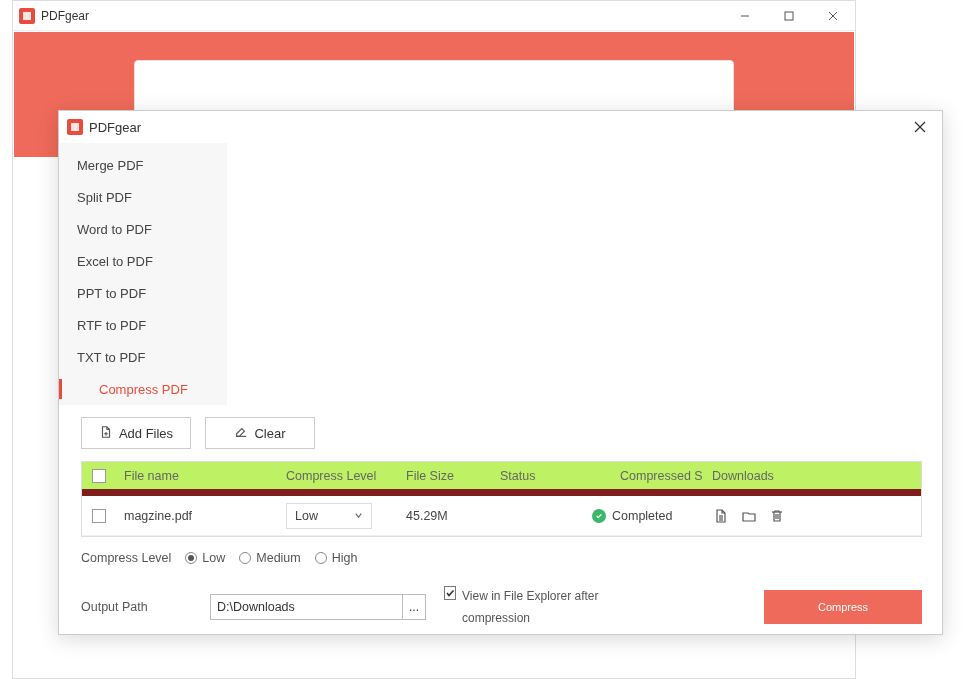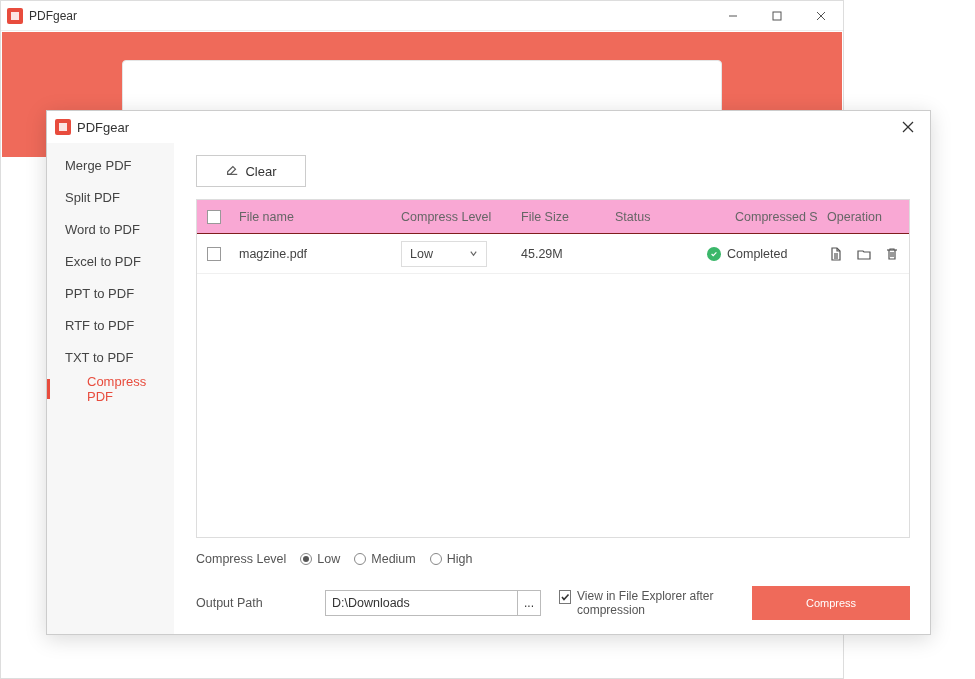--- a/index.html
+++ b/index.html
@@ -1,20 +1,20 @@
 <!DOCTYPE html>
 <html><head>
 <meta charset="utf-8">
 <style>
   * { box-sizing: border-box; font-family: "Segoe UI", Arial, sans-serif; }
   html, body { margin: 0; padding: 0; }
   body { background: #fff; width: 975px; height: 679px; overflow: hidden; position: relative; }
 
   
-  .outer-window { position: absolute; left: 0; top: 0; width: 844px; height: 679px; border: 1px solid #ddd; background: #fff; }
+  .outer-window { position: absolute; left: 12px; top: 0; width: 844px; height: 679px; border: 1px solid #ddd; background: #fff; }
   .outer-titlebar { height: 30px; display: flex; align-items: center; justify-content: space-between; padding: 0 0 0 6px; border-bottom: 1px solid #eee; }
   .outer-titlebar .left { display: flex; align-items: center; gap: 6px; }
   .app-icon { width: 16px; height: 16px; background: #e84c3d; border-radius: 2px; display: flex; align-items: center; justify-content: center; }
   .app-icon svg { width: 10px; height: 10px; }
   .outer-title { font-size: 12px; color: #333; }
   .outer-win-controls { display: flex; }
   .win-btn { width: 44px; height: 30px; display: flex; align-items: center; justify-content: center; color: #555; cursor: default; }
   .win-btn svg { width: 10px; height: 10px; }
 
   .outer-body { position: absolute; left: 1px; right: 1px; top: 31px; bottom: 1px; background: #fff; }
@@ -22,36 +22,36 @@
   .peek-card { position: absolute; top: 28px; left: 120px; right: 120px; height: 80px; background: #fff; border: 1px solid #e5e5e5; border-radius: 4px; }
 
   
   .inner-window { position: absolute; left: 44px; top: 78px; width: 885px; height: 525px; background: #fff; border: 1px solid #ccc; box-shadow: 0 4px 20px rgba(0,0,0,0.15); }
   .inner-titlebar { height: 32px; display: flex; align-items: center; justify-content: space-between; padding: 0 10px 0 8px; }
   .inner-titlebar .left { display: flex; align-items: center; gap: 6px; }
   .inner-title { font-size: 13px; color: #333; }
   .inner-close { width: 24px; height: 24px; display: flex; align-items: center; justify-content: center; cursor: default; }
   .inner-close svg { width: 12px; height: 12px; }
 
-  .inner-body { position: absolute; top: 32px; bottom: 0; left: 0; right: 0; display: flex; }
+  .inner-body { position: absolute; top: 32px; bottom: 0; left: 0; right: 0; display: flex; flex-direction: column; }
 
   
   .sidebar { width: 168px; background: #f7f7f7; padding-top: 6px; }
   .side-item { height: 32px; display: flex; align-items: center; padding-left: 18px; font-size: 13px; color: #444; cursor: default; position: relative; }
   .side-item.active { color: #e84c3d; padding-left: 40px; }
   .side-item.active::before { content: ""; position: absolute; left: 0; top: 6px; bottom: 6px; width: 3px; background: #e84c3d; }
 
   
   .main { flex: 1; padding: 12px 20px 14px 22px; display: flex; flex-direction: column; }
   .toolbar { display: flex; gap: 14px; margin-bottom: 12px; }
   .btn { height: 32px; min-width: 110px; border: 1px solid #ccc; background: #fff; display: flex; align-items: center; justify-content: center; gap: 6px; font-size: 13px; color: #333; cursor: default; }
   .btn svg { width: 14px; height: 14px; }
 
   .table-wrap { flex: 1; border: 1px solid #ddd; background: #fff; overflow: hidden; }
-  .thead { display: flex; height: 34px; background: #f9a8d4; border-bottom: 1px solid #7f1d1d; }
+  .thead { display: flex; height: 34px; background: #bef264; border-bottom: 7px solid #7f1d1d; }
   .th, .td { display: flex; align-items: center; font-size: 12.5px; color: #555; padding: 0 8px; }
   .col-check { width: 34px; justify-content: center; }
   .col-name  { width: 162px; }
   .col-level { width: 120px; }
   .col-size  { width: 94px; }
   .col-csize { width: 92px; white-space: nowrap; overflow: hidden; }
   .col-status{ width: 120px; gap: 6px; }
   .col-op    { flex: 1; gap: 10px; }
   .thead .th { color: #666; }
   .trow { display: flex; height: 40px; border-bottom: 1px solid #f0f0f0; }
@@ -76,21 +76,21 @@
   .radio-dot { width: 12px; height: 12px; border: 1px solid #888; border-radius: 50%; display: flex; align-items: center; justify-content: center; }
   .radio.sel .radio-dot::after { content: ""; width: 6px; height: 6px; border-radius: 50%; background: #555; display: block; }
 
   .row.output-row { gap: 18px; align-items: center; }
   .path-wrap { display: flex; height: 26px; padding-left: 31px; }
   .path-input { width: 192px; border: 1px solid #bbb; border-right: none; font-size: 12.5px; padding: 0 6px; color: #333; outline: none; }
   .path-browse { width: 24px; border: 1px solid #bbb; display: flex; align-items: center; justify-content: center; font-size: 12px; color: #333; }
   .view-wrap { display: flex; align-items: flex-start; gap: 6px; max-width: 170px; }
   .view-chk { width: 14px; height: 14px; border: 1px solid #777; display: flex; align-items: center; justify-content: center; margin-top: 1px; }
   .view-chk svg { width: 10px; height: 10px; }
-  .view-label { font-size: 12px; line-height: 14px; color: #555; }
+  .view-label { font-size: 12px; line-height: 22px; color: #555; }
   .compress-btn { margin-left: auto; width: 158px; height: 34px; background: #ef6a5a; color: #fff; display: flex; align-items: center; justify-content: center; font-size: 11px; cursor: default; }
 </style>
 </head>
 <body>
 
 <div class="outer-window">
   <div class="outer-titlebar">
     <div class="left">
       <span class="app-icon">
         <svg viewBox="0 0 10 10">
@@ -167,39 +167,50 @@
           <div class="side-item active">
               <span>Compress PDF</span>
             </div>
         </div>
 
         <div class="main">
           <div class="toolbar">
             <div class="btn">
               <span>
                 <svg viewBox="0 0 16 16" fill="none" stroke="#555" stroke-width="1.3">
+                    <path d="M4 2h5l3 3v9H4z"></path>
+                    <path d="M9 2v3h3"></path>
+                    <line x1="8" y1="8" x2="8" y2="12"></line>
+                    <line x1="6" y1="10" x2="10" y2="10"></line>
+                  </svg>
+              </span>
+              <span>Add Files</span>
+            </div>
+            <div class="btn">
+              <span>
+                <svg viewBox="0 0 16 16" fill="none" stroke="#555" stroke-width="1.3">
                     <path d="M3 10 L9 4 L12 7 L6 13 L3 13 Z"></path>
                     <line x1="3" y1="13" x2="14" y2="13"></line>
                   </svg>
               </span>
               <span>Clear</span>
             </div>
           </div>
 
           <div class="table-wrap">
             <div class="thead">
               <div class="th col-check">
                   <span class="chk"></span>
                 </div>
               <div class="th col-name">File name</div>
               <div class="th col-level">Compress Level</div>
               <div class="th col-size">File Size</div>
               <div class="th col-status">Status</div>
               <div class="th col-csize">Compressed S</div>
-              <div class="th col-op">Operation</div>
+              <div class="th col-op">Downloads</div>
             </div>
 
             <div class="trow">
               <div class="td col-check">
                   <span class="chk"></span>
                 </div>
               <div class="td col-name">magzine.pdf</div>
               <div class="td col-level">
                 <div class="level-select">
                   <span>Low</span>

